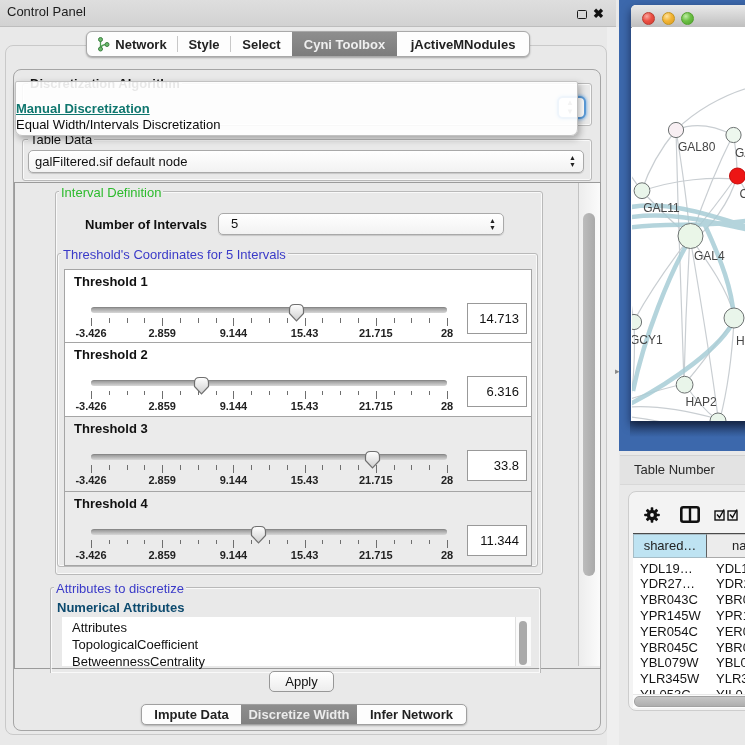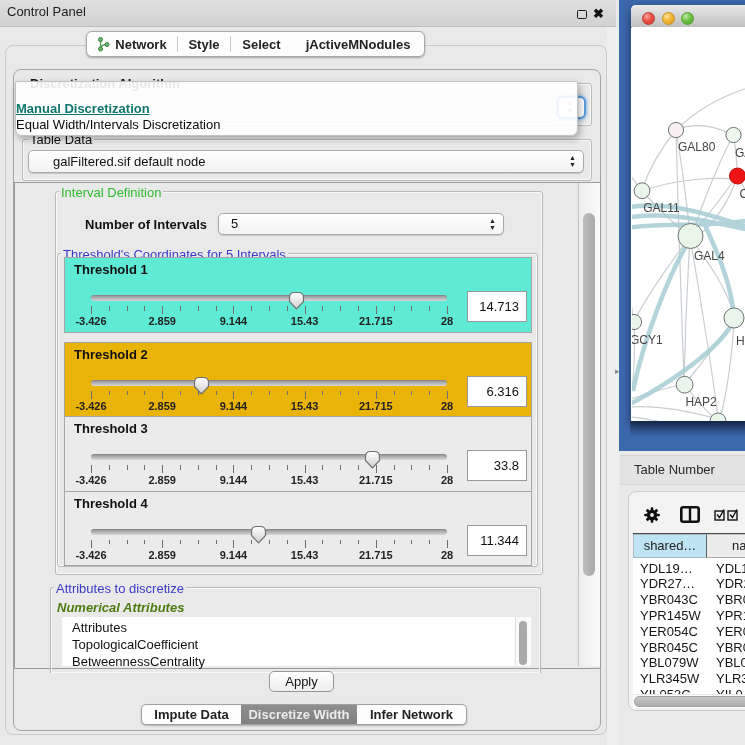--- a/index.html
+++ b/index.html
@@ -32,35 +32,36 @@
           <path d="M3.5 4 L3.5 11 M4 11 Q4 8 9 7.5" stroke="#4e9e53" stroke-width="1.3" fill="none"></path>
           <circle cx="3.5" cy="2.5" r="2" fill="#6cba6c" stroke="#3c7f42"></circle>
           <circle cx="3.5" cy="12" r="2" fill="#6cba6c" stroke="#3c7f42"></circle>
           <circle cx="10" cy="7.5" r="2" fill="#6cba6c" stroke="#3c7f42"></circle>
         </svg>
         Network</div>
      <div style="width:1px;height:16px;background:#c8c8c8;"></div>
      <div style="width:52px;text-align:center;">Style</div>
      <div style="width:1px;height:16px;background:#c8c8c8;"></div>
      <div style="width:61px;text-align:center;">Select</div>
+     <div style="align-self:stretch;display:flex;align-items:center;justify-content:center;width:105px;background:linear-gradient(#8e8e8e,#7c7c7c);color:#efefef;">Cyni Toolbox</div>
      <div style="width:132px;text-align:center;">jActiveMNodules</div>
   </div>
 
   <div class="abs" style="left:13px;top:69px;width:586px;height:660px;background:#e9e9e9;border:1px solid #a5a5a5;border-radius:8px;"></div>
 
   <div class="abs etched" style="left:22px;top:83px;width:568px;height:41px;"></div>
   <div class="grouplabel bold" style="left:28px;top:76px;color:#111;">Discretization Algorithm</div>
 
   <div class="abs" style="left:557px;top:96px;width:25px;height:19px;background:#fff;border:2px solid #5b9bd8;border-radius:6px;box-shadow:0 0 3px 1px #8cbcea;"></div>
   <div class="abs" style="left:566px;top:98px;font-size:8px;color:#888;line-height:9px;">▲<br>▼</div>
 
   <div class="abs etched" style="left:22px;top:139px;width:568px;height:40px;"></div>
   <div class="grouplabel" style="left:28px;top:132px;color:#111;">Table Data</div>
   <div class="combo" style="left:28px;top:150px;width:554px;height:21px;line-height:21px;">
-     <span style="padding-left:24px;">galFiltered.sif default node</span>
+     <span style="padding-left:6px;">galFiltered.sif default node</span>
      <span class="ar" style="top:3px;font-size:7px;color:#222;line-height:7px;">▲<br>▼</span>
   </div>
 
   <div class="abs" style="left:14px;top:182px;width:585px;height:485px;background:#e9e9e9;border:1px solid #9b9b9b;"></div>
 
   <div class="abs" style="left:578px;top:183px;width:21px;height:483px;background:linear-gradient(to right,#ededed,#fbfbfb);border-left:1px solid #c2c2c2;"></div>
   <div class="abs" style="left:583px;top:213px;width:12px;height:363px;background:linear-gradient(to right,#bcbcbc,#a9a9a9);border-radius:6px;"></div>
 
   <div class="abs etched" style="left:55px;top:191px;width:486px;height:382px;"></div>
   <div class="grouplabel" style="left:59px;top:185px;color:#2dbb2d;">Interval Definition</div>
@@ -69,21 +70,21 @@
   <div class="combo" style="left:218px;top:213px;width:284px;height:20px;line-height:20px;">
      <span style="padding-left:12px;">5</span>
      <span class="ar" style="top:3px;font-size:7px;color:#222;line-height:7px;">▲<br>▼</span>
   </div>
 
   <div class="abs etched" style="left:57px;top:253px;width:479px;height:312px;"></div>
   <div class="grouplabel" style="left:61px;top:247px;color:#3a3ac8;">Threshold's Coordinates for 5 Intervals</div>
 
   <div class="abs etched" style="left:50px;top:587px;width:489px;height:85px;border-bottom:none;border-radius:3px 3px 0 0;"></div>
   <div class="grouplabel" style="left:54px;top:581px;color:#3a3ac8;">Attributes to discretize</div>
-  <div class="abs bold" style="left:57px;top:600px;font-size:13px;color:#4d7c0f;font-style:italic;">Numerical Attributes</div>
+  <div class="abs bold" style="left:57px;top:600px;font-size:13px;color:#0c4a6e;">Numerical Attributes</div>
   <div class="abs" style="left:62px;top:617px;width:453px;height:49px;background:#fff;"></div>
   <div class="titem" style="left:72px;top:620px;">Attributes</div>
   <div class="titem" style="left:72px;top:637px;">TopologicalCoefficient</div>
   <div class="titem" style="left:72px;top:654px;">BetweennessCentrality</div>
   <div class="abs" style="left:515px;top:617px;width:15px;height:49px;background:#fafafa;border-left:1px solid #e0e0e0;"></div>
   <div class="abs" style="left:519px;top:621px;width:8px;height:44px;background:#a9a9a9;border-radius:4px;"></div>
 
   <div class="abs" style="left:269px;top:671px;width:63px;height:19px;background:linear-gradient(#ffffff,#ededed);border:1px solid #979797;border-radius:5px;font-size:13px;color:#111;text-align:center;line-height:20px;">Apply</div>
 
   <div class="abs" id="bottabs" style="left:141px;top:704px;height:19px;background:#fdfdfd;border:1px solid #a0a0a0;border-radius:5px;box-shadow:0 1px 2px rgba(0,0,0,.25);display:flex;align-items:center;font-size:13px;font-weight:bold;color:#222;">
@@ -226,21 +227,21 @@
       <div style="position:absolute;left:83px;top:98.3px;white-space:nowrap;">YBL0</div>
       <div style="position:absolute;left:7px;top:114.1px;white-space:nowrap;">YLR345W</div>
       <div style="position:absolute;left:83px;top:114.1px;white-space:nowrap;">YLR3</div>
       <div style="position:absolute;left:7px;top:129.9px;white-space:nowrap;">YIL053C</div>
       <div style="position:absolute;left:83px;top:129.9px;white-space:nowrap;">YIL0</div>
     </div>
 
   <div class="abs" style="left:633px;top:694px;width:112px;height:13px;background:#fcfcfc;border-top:1px solid #e8e8e8;"></div>
   <div class="abs" style="left:634px;top:696px;width:115px;height:9px;background:linear-gradient(#c6c6c6,#aeaeae);border-radius:5px;border:1px solid #a2a2a2;"></div>
 
-<div class="abs" style="left:64px;top:257px;width:466px;height:73.5px;background:#5eead4;border:1px solid #a5a5a5;">
+<div class="abs" style="left:64px;top:269px;width:466px;height:73.5px;background:#ffffff;border:1px solid #a5a5a5;">
       <div style="position:absolute;left:9px;top:4px;font-size:13px;font-weight:bold;color:#111;">Threshold 1</div>
       <div style="position:absolute;left:26px;top:37px;width:356px;height:5px;border-radius:3px;background:linear-gradient(#9a9a9a,#d8d8d8);border-top:1px solid #888;"></div>
       <div style="position:absolute;left:26.0px;top:48px;width:1px;height:8px;background:#6e6e6e;"></div>
       <div style="position:absolute;left:43.8px;top:48px;width:1px;height:4.5px;background:#6e6e6e;"></div>
       <div style="position:absolute;left:61.6px;top:48px;width:1px;height:4.5px;background:#6e6e6e;"></div>
       <div style="position:absolute;left:79.4px;top:48px;width:1px;height:4.5px;background:#6e6e6e;"></div>
       <div style="position:absolute;left:97.2px;top:48px;width:1px;height:8px;background:#6e6e6e;"></div>
       <div style="position:absolute;left:115.0px;top:48px;width:1px;height:4.5px;background:#6e6e6e;"></div>
       <div style="position:absolute;left:132.8px;top:48px;width:1px;height:4.5px;background:#6e6e6e;"></div>
       <div style="position:absolute;left:150.6px;top:48px;width:1px;height:4.5px;background:#6e6e6e;"></div>
@@ -267,21 +268,21 @@
         <path d="M1.5 6.5 Q1.5 1.5 6.5 1.5 L10.5 1.5 Q15.5 1.5 15.5 6.5 L15.5 10.5 L8.5 17.8 L1.5 10.5 Z" fill="url(#tg0)" stroke="#6f6f6f" stroke-width="1.2"></path>
         <defs>
           <linearGradient id="tg0" x1="0" y1="0" x2="0" y2="1">
             <stop offset="0" stop-color="#ffffff"></stop>
             <stop offset="1" stop-color="#cfcfcf"></stop>
           </linearGradient>
         </defs>
       </svg>
       <div style="position:absolute;left:402px;top:33px;width:51px;height:29px;background:#fff;border:1px solid #999;font-size:13px;color:#111;text-align:right;line-height:29px;padding-right:7px;">14.713</div>
     </div>
-    <div class="abs" style="left:64px;top:341.5px;width:466px;height:73.5px;background:#eab308;border:1px solid #a5a5a5;">
+    <div class="abs" style="left:64px;top:341.5px;width:466px;height:73.5px;background:#ffffff;border:1px solid #a5a5a5;">
       <div style="position:absolute;left:9px;top:4px;font-size:13px;font-weight:bold;color:#111;">Threshold 2</div>
       <div style="position:absolute;left:26px;top:37px;width:356px;height:5px;border-radius:3px;background:linear-gradient(#9a9a9a,#d8d8d8);border-top:1px solid #888;"></div>
       <div style="position:absolute;left:26.0px;top:48px;width:1px;height:8px;background:#6e6e6e;"></div>
       <div style="position:absolute;left:43.8px;top:48px;width:1px;height:4.5px;background:#6e6e6e;"></div>
       <div style="position:absolute;left:61.6px;top:48px;width:1px;height:4.5px;background:#6e6e6e;"></div>
       <div style="position:absolute;left:79.4px;top:48px;width:1px;height:4.5px;background:#6e6e6e;"></div>
       <div style="position:absolute;left:97.2px;top:48px;width:1px;height:8px;background:#6e6e6e;"></div>
       <div style="position:absolute;left:115.0px;top:48px;width:1px;height:4.5px;background:#6e6e6e;"></div>
       <div style="position:absolute;left:132.8px;top:48px;width:1px;height:4.5px;background:#6e6e6e;"></div>
       <div style="position:absolute;left:150.6px;top:48px;width:1px;height:4.5px;background:#6e6e6e;"></div>

